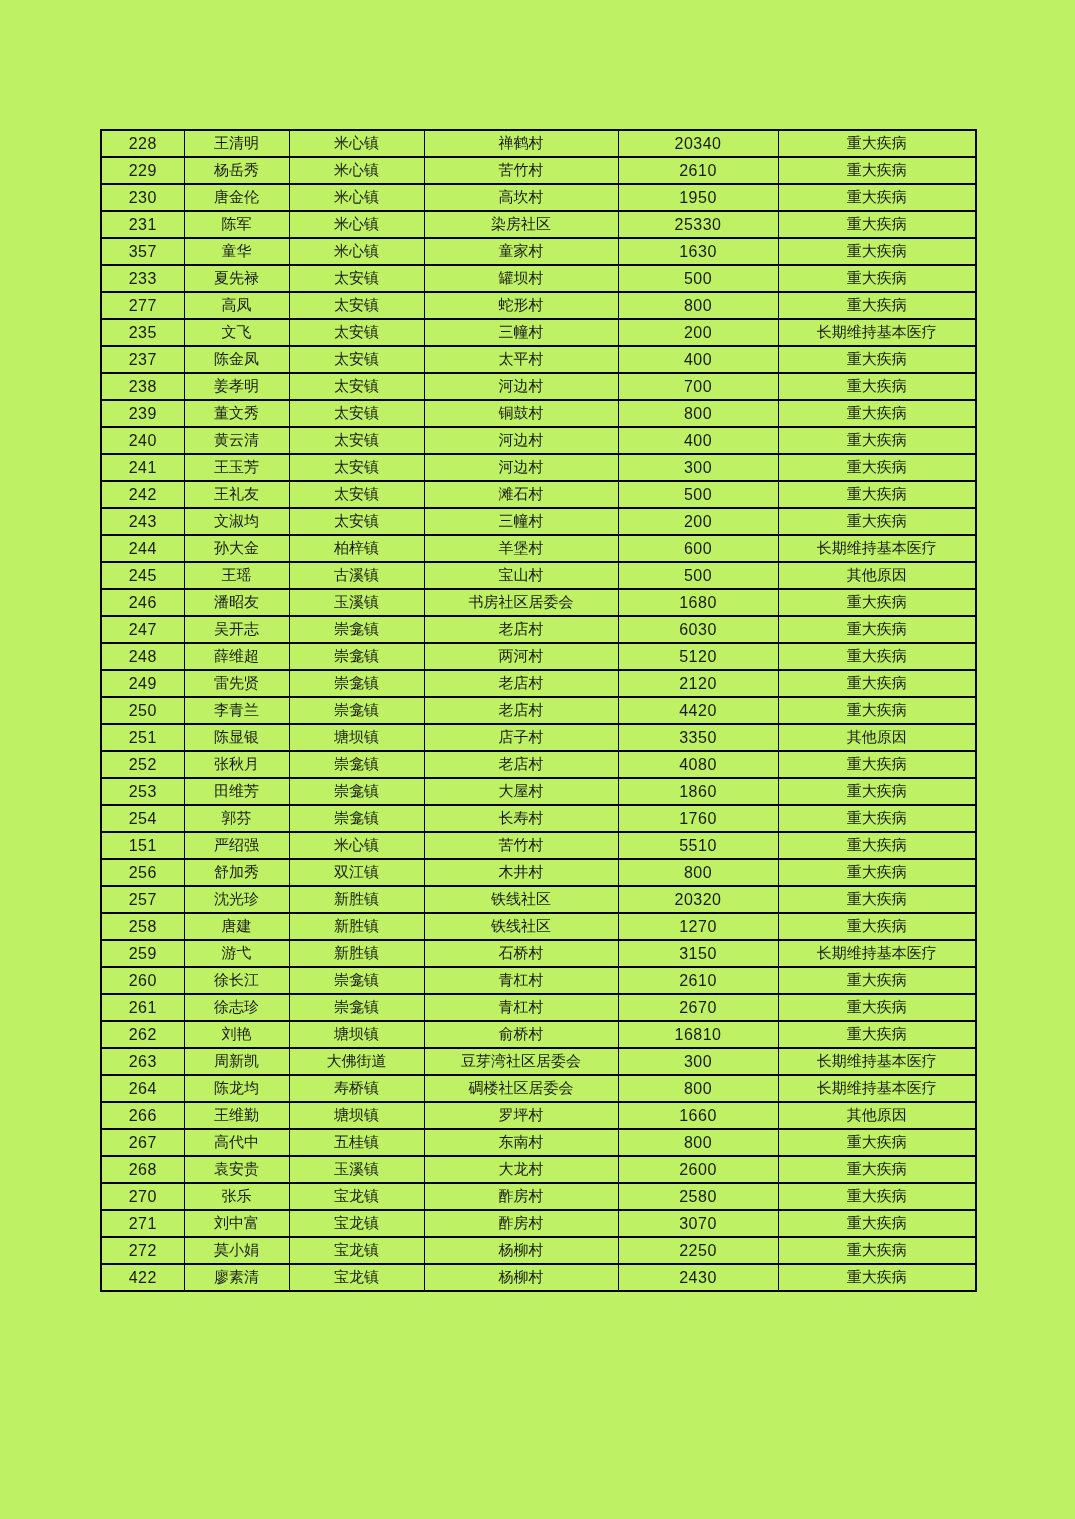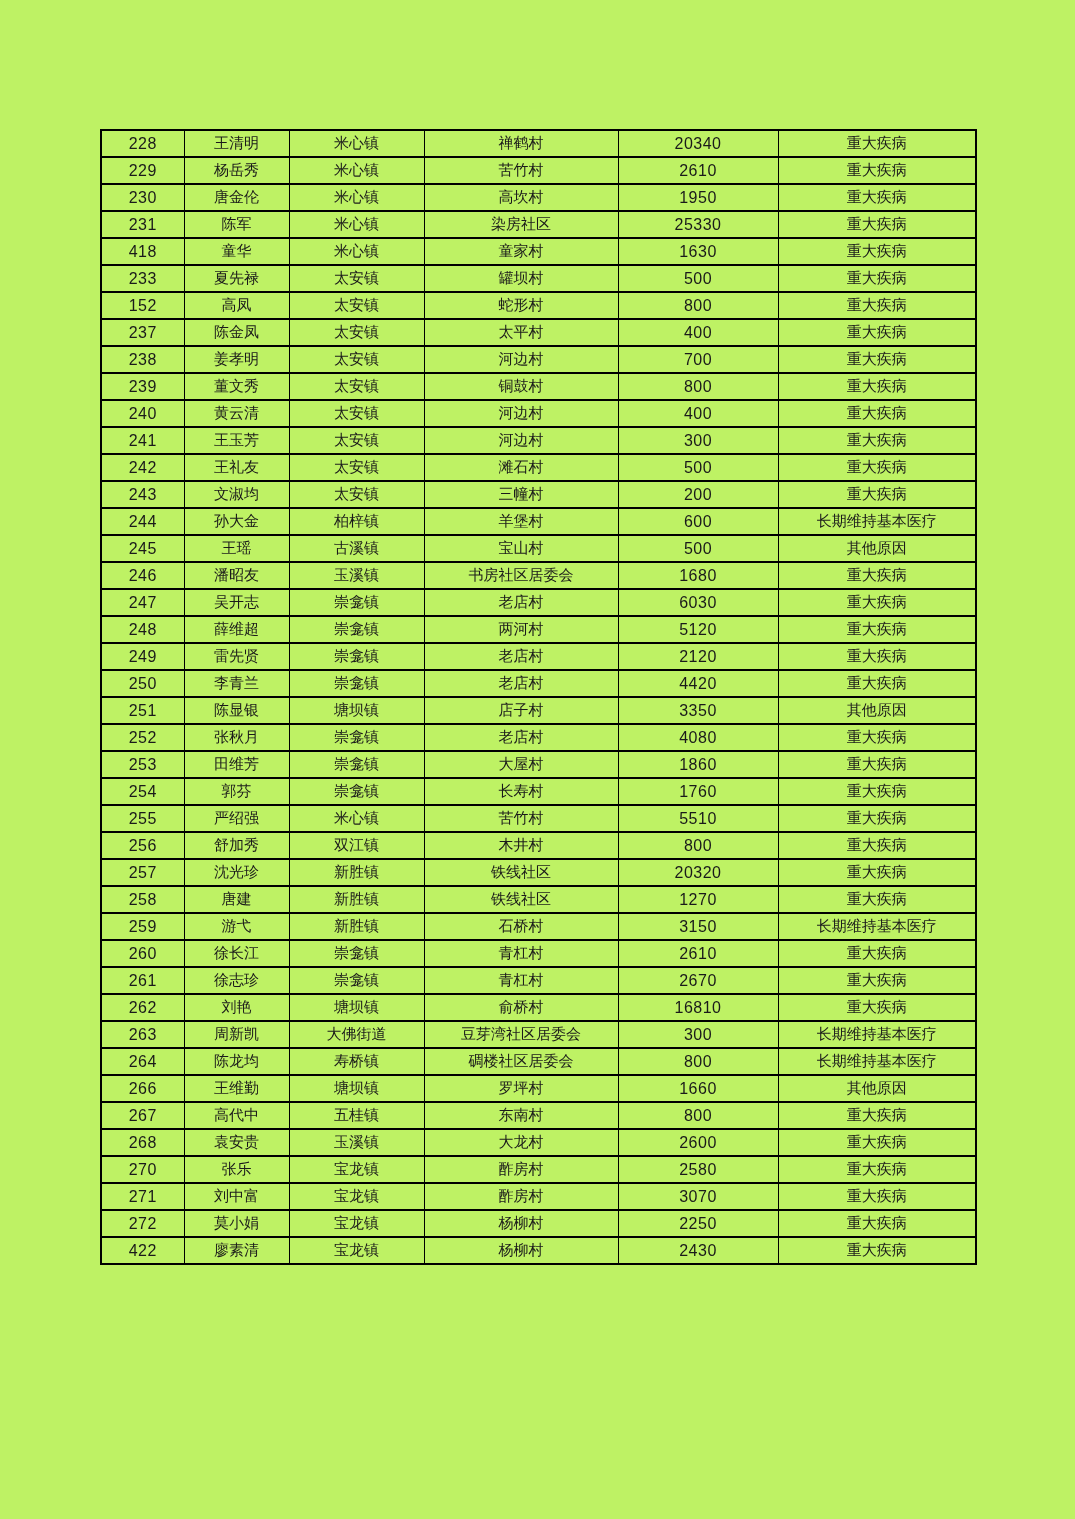--- a/index.html
+++ b/index.html
@@ -83,42 +83,50 @@
         </tr>
         <tr>
           <td class="num">231</td>
           <td>陈军</td>
           <td>米心镇</td>
           <td>染房社区</td>
           <td class="num">25330</td>
           <td>重大疾病</td>
         </tr>
         <tr>
-          <td class="num">418</td>
+          <td class="num">357</td>
           <td>童华</td>
           <td>米心镇</td>
           <td>童家村</td>
           <td class="num">1630</td>
           <td>重大疾病</td>
         </tr>
         <tr>
           <td class="num">233</td>
           <td>夏先禄</td>
           <td>太安镇</td>
           <td>罐坝村</td>
           <td class="num">500</td>
           <td>重大疾病</td>
         </tr>
         <tr>
-          <td class="num">152</td>
+          <td class="num">277</td>
           <td>高凤</td>
           <td>太安镇</td>
           <td>蛇形村</td>
           <td class="num">800</td>
           <td>重大疾病</td>
+        </tr>
+        <tr>
+          <td class="num">235</td>
+          <td>文飞</td>
+          <td>太安镇</td>
+          <td>三幢村</td>
+          <td class="num">200</td>
+          <td>长期维持基本医疗</td>
         </tr>
         <tr>
           <td class="num">237</td>
           <td>陈金凤</td>
           <td>太安镇</td>
           <td>太平村</td>
           <td class="num">400</td>
           <td>重大疾病</td>
         </tr>
         <tr>
@@ -251,21 +259,21 @@
         </tr>
         <tr>
           <td class="num">254</td>
           <td>郭芬</td>
           <td>崇龛镇</td>
           <td>长寿村</td>
           <td class="num">1760</td>
           <td>重大疾病</td>
         </tr>
         <tr>
-          <td class="num">255</td>
+          <td class="num">151</td>
           <td>严绍强</td>
           <td>米心镇</td>
           <td>苦竹村</td>
           <td class="num">5510</td>
           <td>重大疾病</td>
         </tr>
         <tr>
           <td class="num">256</td>
           <td>舒加秀</td>
           <td>双江镇</td>

